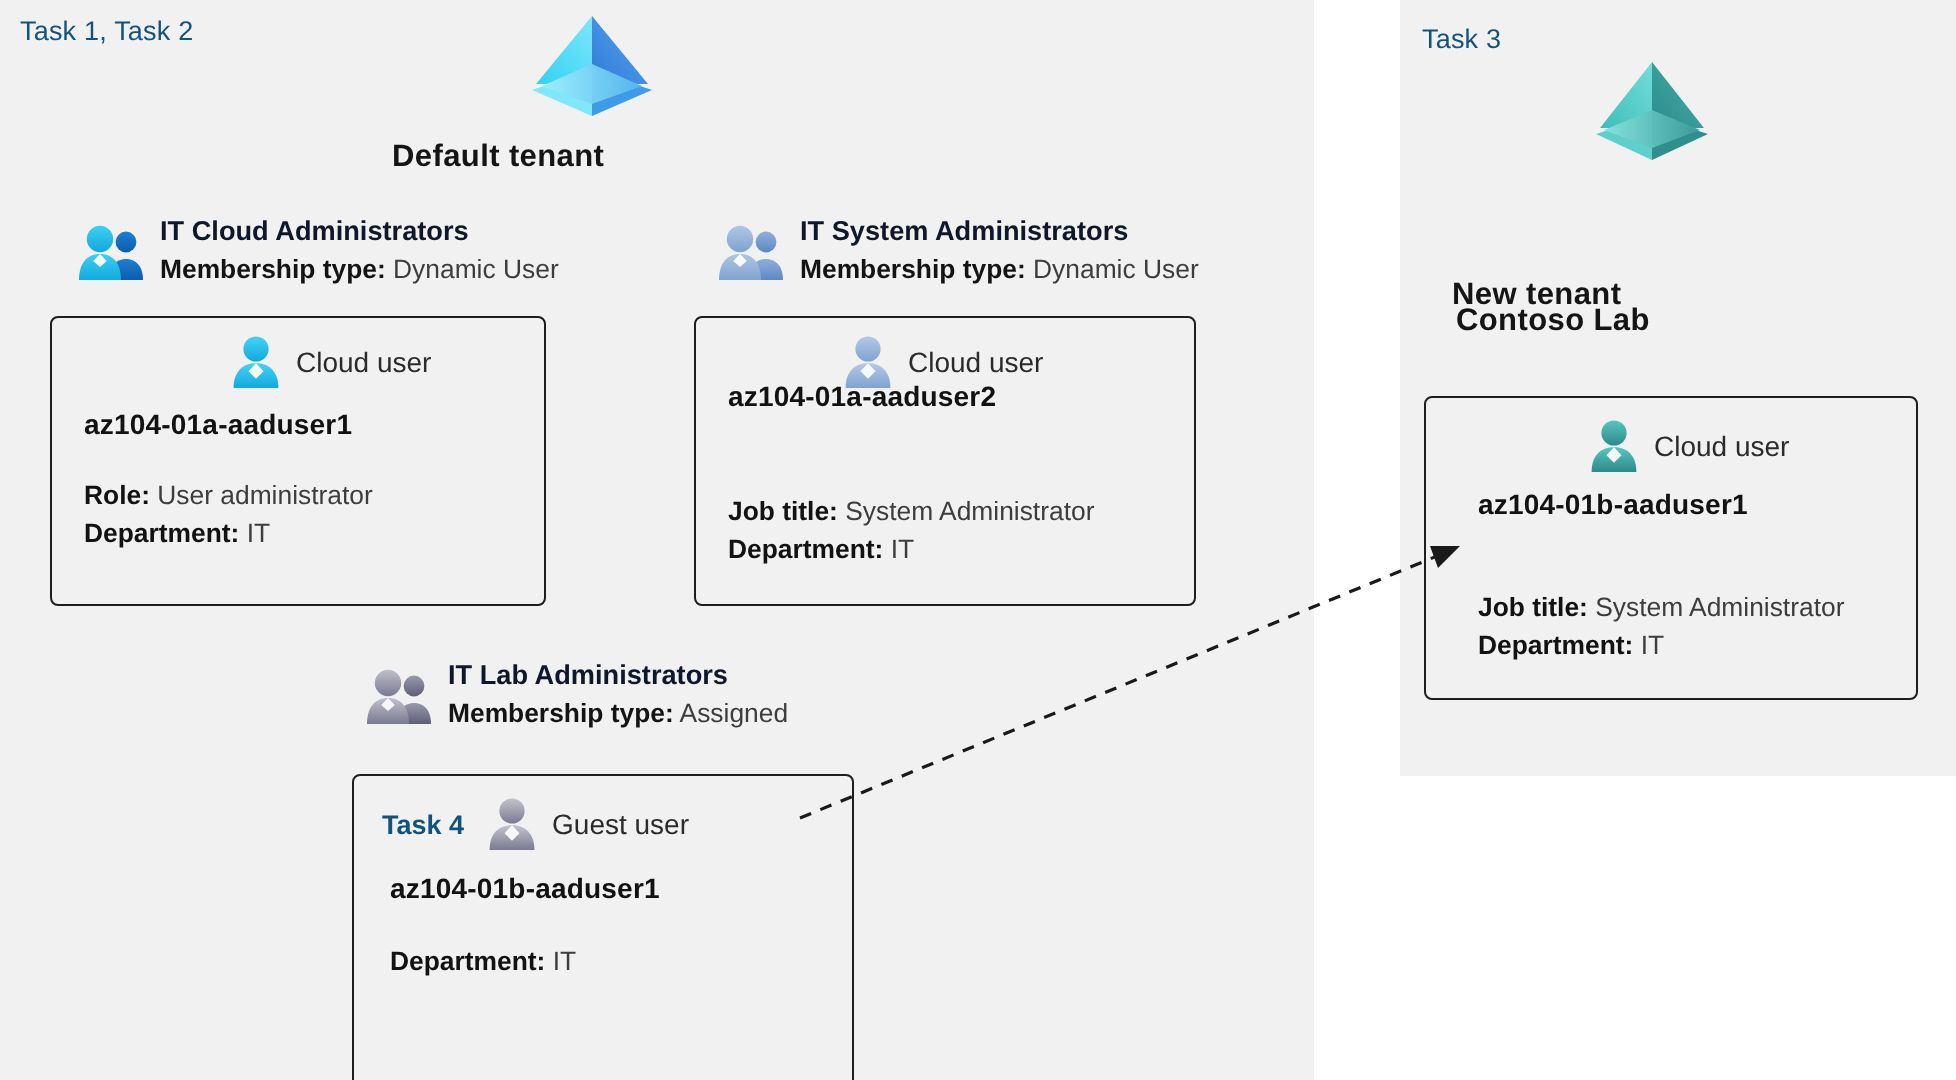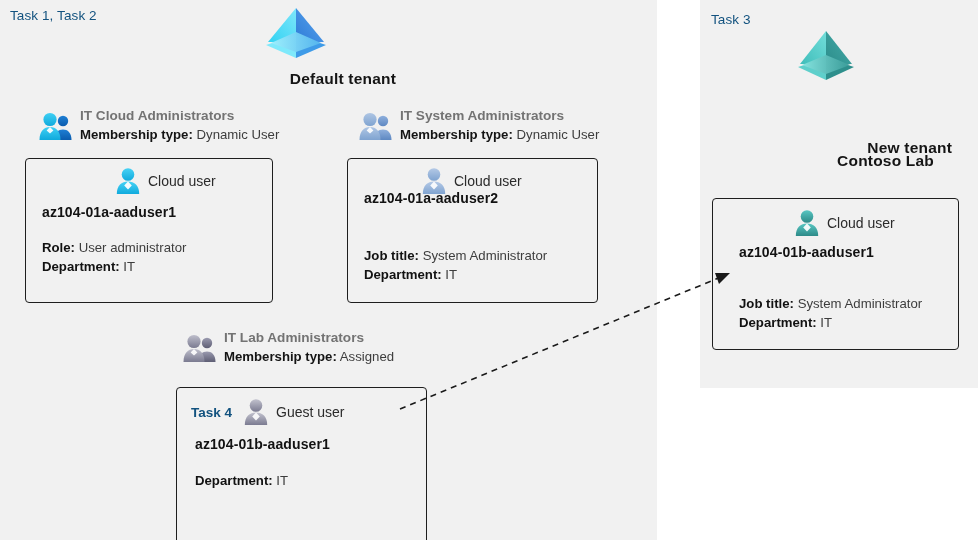--- a/index.html
+++ b/index.html
@@ -14,30 +14,30 @@
   #right-panel{left:700px;top:0;width:278px;height:388px;}
 
   .task-label{
     position:absolute;font-size:13.5px;font-weight:normal;color:#12527f;
     letter-spacing:0.1px;white-space:nowrap;
   }
 
   
   .tenant-icon{position:absolute;}
   .tenant-title{
-    position:absolute;text-align:right;font-weight:bold;font-size:15.5px;
+    position:absolute;text-align:left;font-weight:bold;font-size:15.5px;
     color:#151515;white-space:nowrap;letter-spacing:0.2px;
   }
 
   
   .group{position:absolute;}
   .group-icon{position:absolute;left:0;top:4px;width:38px;height:32px;}
   .group-name{
     position:absolute;left:42px;top:0;font-weight:bold;font-size:13.6px;
-    white-space:nowrap;color:#737373;
+    white-space:nowrap;color:#0f172a;
   }
   .group-member{
     position:absolute;left:42px;top:19px;font-size:13.2px;white-space:nowrap;
     color:#3d3d3d;
   }
   .group-member b{color:#141414;font-weight:bold;}
 
   
   .card{
     position:absolute;border:1.4px solid #1e1e1e;border-radius:4px;
@@ -275,21 +275,21 @@
       </linearGradient>
     </defs>
     <polygon points="36,5 10,38 36,38" fill="url(#tl2)"></polygon>
     <polygon points="36,5 62,38 36,38" fill="url(#tr2)"></polygon>
     <polygon points="36,32 8,41 36,54" fill="#5FCFCB"></polygon>
     <polygon points="36,32 64,41 36,54" fill="#2E8F8C"></polygon>
     <polygon points="36,29 12,39 36,48 60,39" fill="url(#tb2)" opacity="0.95"></polygon>
   </svg>
 </div>
 <div class="tenant-title" style="left:726px;top:139px;width:226px;">New  tenant</div>
-<div class="tenant-title" style="left:708px;top:152px;width:226px;">Contoso Lab</div>
+<div class="tenant-title" style="left:728px;top:152px;width:226px;">Contoso Lab</div>
 
 <div class="card" style="left:712px;top:198px;width:247px;height:152px;">
   <div class="card-head" style="left:70px;top:10px;">
     <span class="ctask"></span>
     <span class="user-icon">
       <svg width="28" height="28" viewBox="0 0 28 28">
         <defs>
             <linearGradient id="uc4" x1="0" y1="0" x2="0" y2="1">
           <stop offset="0" stop-color="#58C6C2"></stop>
               <stop offset="1" stop-color="#2D8A88"></stop>

